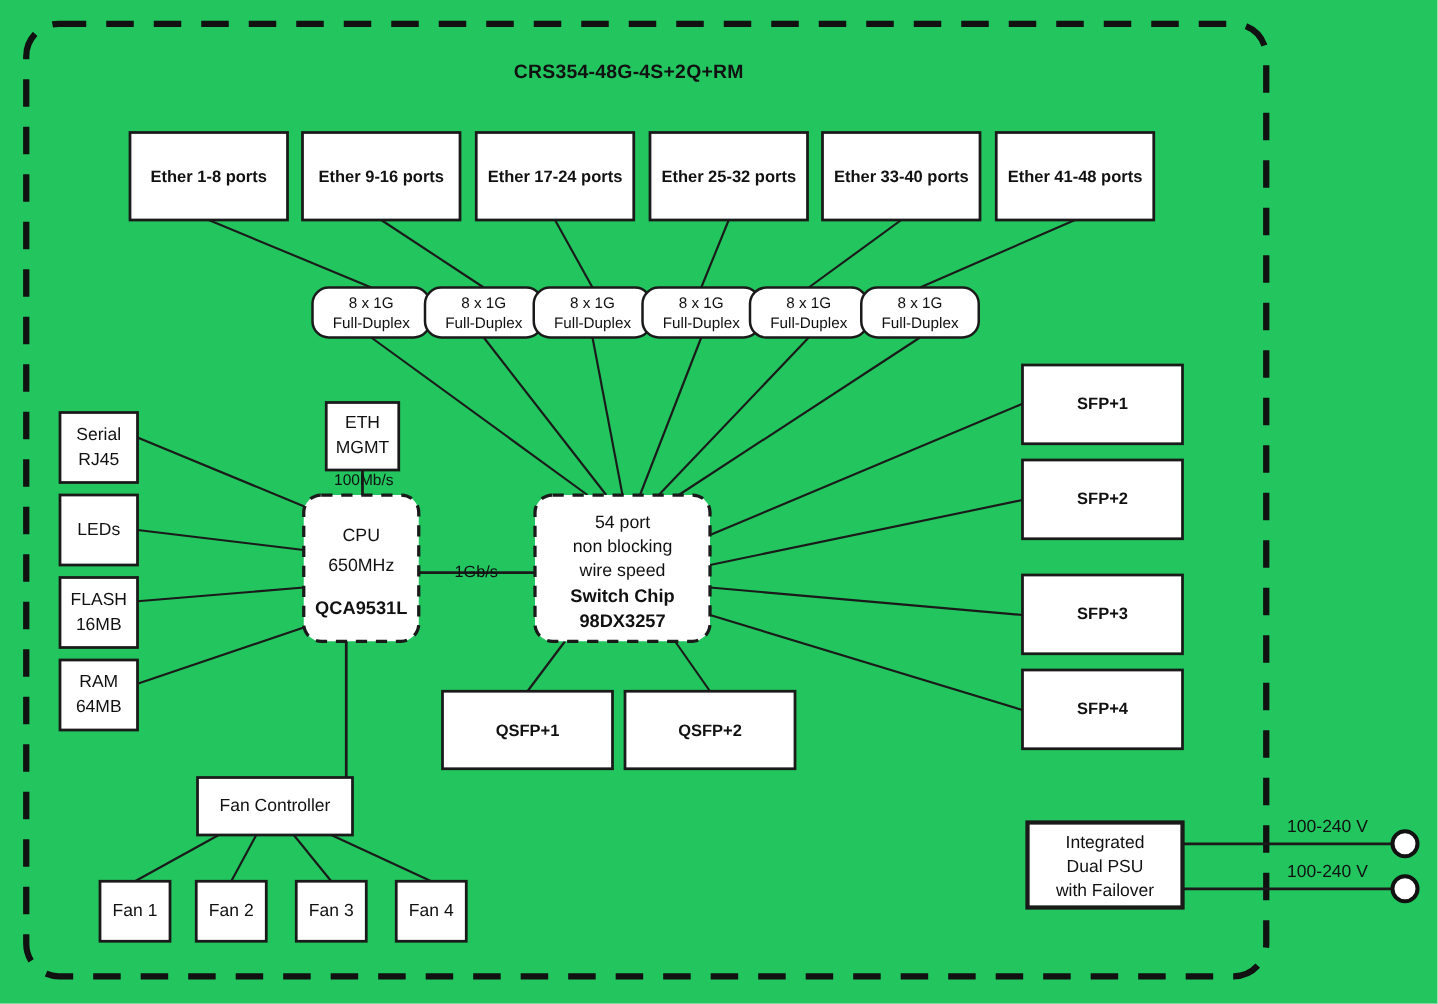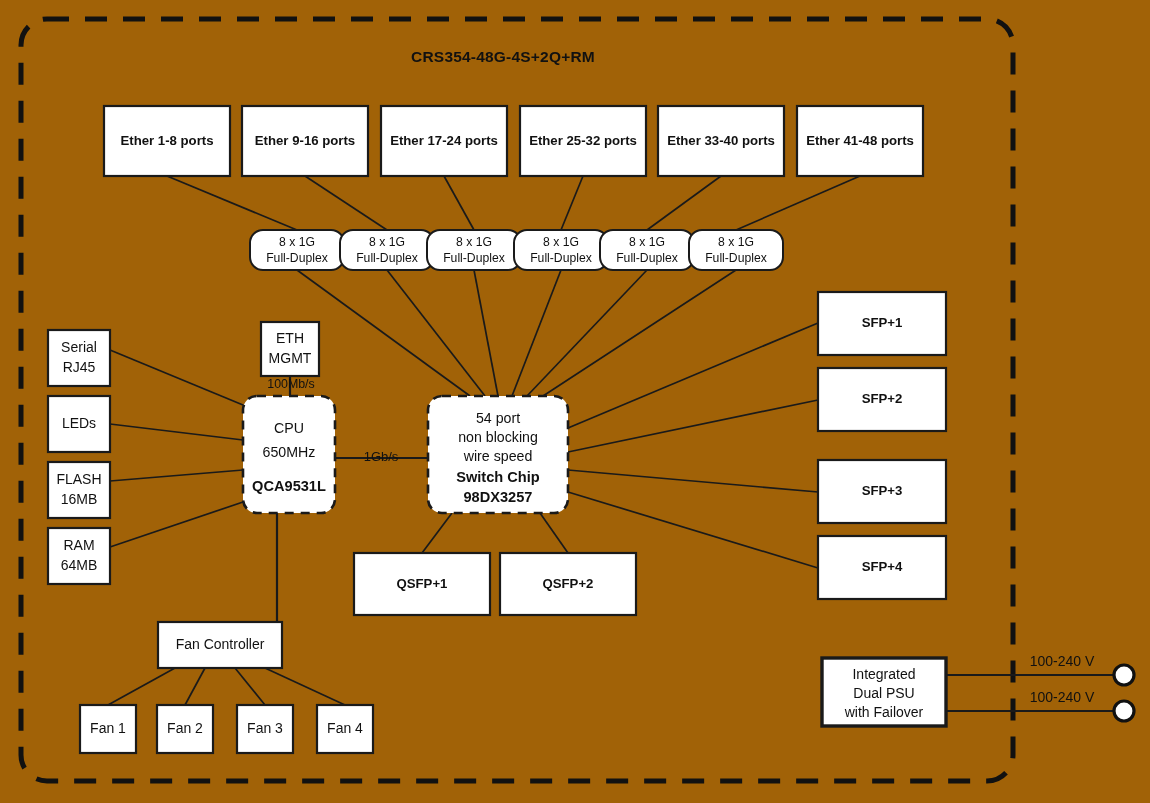--- a/index.html
+++ b/index.html
@@ -4,21 +4,21 @@
 <style>
   html, body {
     margin: 0;
     padding: 0;
     background: #ffffff;
   }
   #page {
     position: relative;
     width: 1150px;
     height: 803px;
-    background: #a16207;
+    background: #22c55e;
     font-family: "Liberation Sans", sans-serif;
     overflow: hidden;
   }
   svg.diagram {
     position: absolute;
     left: 0;
     top: 0;
     width: 1150px;
     height: 803px;
   }

